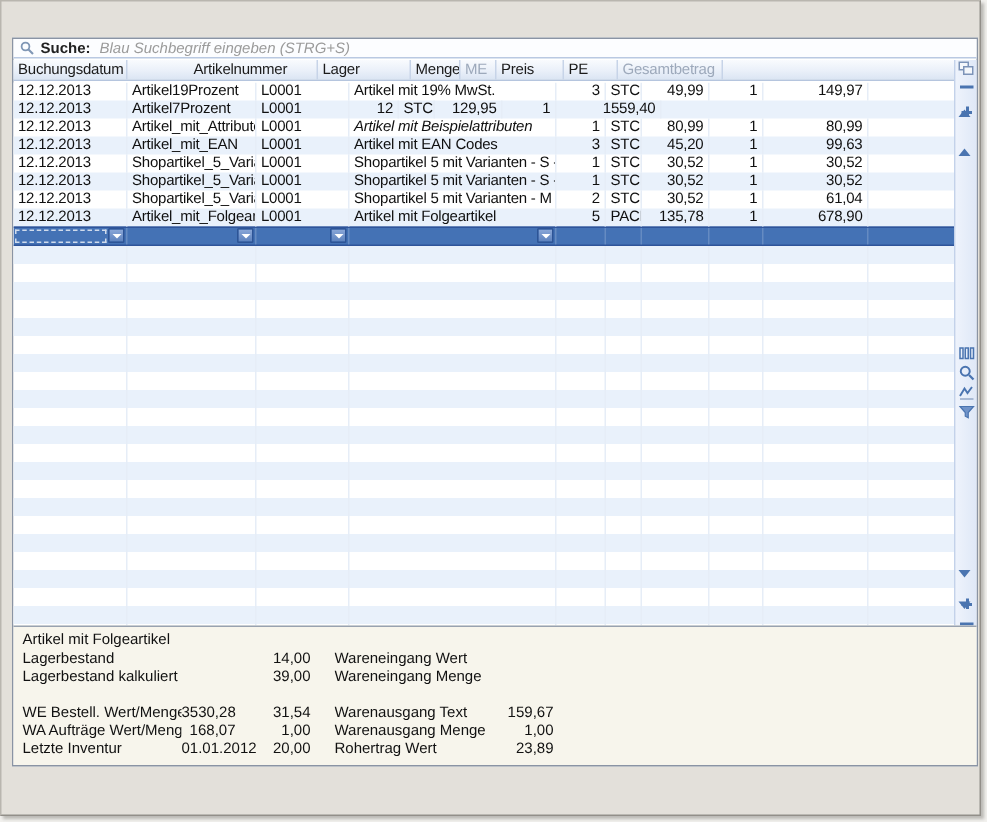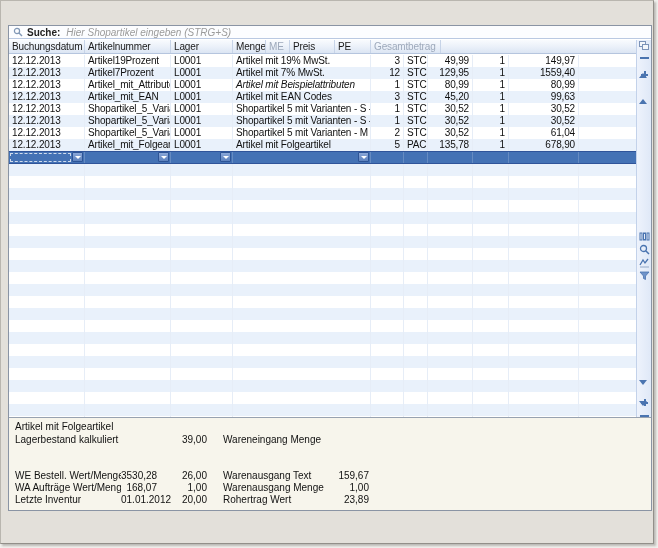--- a/index.html
+++ b/index.html
@@ -151,26 +151,26 @@
 
 
   <div class="panel">
 
     <div class="searchbar">
       <svg width="10" height="10" viewBox="0 0 10 10">
         <circle cx="4" cy="4" r="2.6" fill="none" stroke="#8097b5" stroke-width="1.2"></circle>
         <line x1="6" y1="6" x2="9" y2="9" stroke="#8097b5" stroke-width="1.4"></line>
       </svg>
       <span class="search-label">Suche:</span>
-      <span class="search-placeholder">Hier Shopartikel eingeben (STRG+S)</span>
+      <span class="search-placeholder">Blau Suchbegriff eingeben (STRG+S)</span>
     </div>
 
     <div class="grid-header" id="gridHeader">
         <div class="hcell" style="width: 76px;">Buchungsdatum</div>
-        <div class="hcell" style="width: 86px;">Artikelnummer</div>
+        <div class="hcell" style="width: 86px; margin-left: 41px;">Artikelnummer</div>
         <div class="hcell" style="width: 62px;">Lager</div>
         <div class="hcell" style="width: 33px; text-align: left;">Menge</div>
         <div class="hcell muted" style="width: 24px;">ME</div>
         <div class="hcell" style="width: 45px; text-align: left;">Preis</div>
         <div class="hcell" style="width: 36px; text-align: left;">PE</div>
         <div class="hcell muted" style="width: 70px; text-align: left;">Gesamtbetrag</div>
         <div class="hcell fill"></div>
       </div>
     <div class="grid-body" id="gridBody">
         <div class="row">
@@ -182,21 +182,20 @@
           <div class="cell" style="width: 24px;">STCK</div>
           <div class="cell num" style="width: 45px;">49,99</div>
           <div class="cell num" style="width: 36px;">1</div>
           <div class="cell num" style="width: 70px;">149,97</div>
           <div class="cell fill"></div>
         </div>
         <div class="row tint">
           <div class="cell" style="width: 76px;">12.12.2013</div>
           <div class="cell" style="width: 86px;">Artikel7Prozent</div>
           <div class="cell" style="width: 62px;">L0001</div>
-          <div class="cell" style="width: 138px;">Artikel mit 7% MwSt.</div>
           <div class="cell num" style="width: 33px;">12</div>
           <div class="cell" style="width: 24px;">STCK</div>
           <div class="cell num" style="width: 45px;">129,95</div>
           <div class="cell num" style="width: 36px;">1</div>
           <div class="cell num" style="width: 70px;">1559,40</div>
           <div class="cell fill"></div>
         </div>
         <div class="row">
           <div class="cell" style="width: 76px;">12.12.2013</div>
           <div class="cell" style="width: 86px;">Artikel_mit_Attributen</div>
@@ -592,32 +591,39 @@
 
       <span class="sideicon" style="top:345px"><span class="tri-down"></span></span>
       <span class="sideicon plus-mark" style="top:357px"></span>
       <span class="sideicon bar-bottom" style="top:366px"><span class="tri-down"></span></span>
     </div>
 
     <div class="details">
       <div class="details-title">Artikel mit Folgeartikel</div>
       <div class="dgroup g0" id="detailsG0">
           <div class="drow">
+            <span class="d-label">Lagerbestand</span>
+            <span class="d-v1"></span>
+            <span class="d-v2">14,00</span>
+            <span class="d-label2">Wareneingang Wert</span>
+            <span class="d-v3"></span>
+          </div>
+          <div class="drow">
             <span class="d-label">Lagerbestand kalkuliert</span>
             <span class="d-v1"></span>
             <span class="d-v2">39,00</span>
             <span class="d-label2">Wareneingang Menge</span>
             <span class="d-v3"></span>
           </div>
         </div>
       <div class="dgroup g1" id="detailsG1">
           <div class="drow">
             <span class="d-label">WE Bestell. Wert/Menge</span>
             <span class="d-v1">3530,28</span>
-            <span class="d-v2">26,00</span>
+            <span class="d-v2">31,54</span>
             <span class="d-label2">Warenausgang Text</span>
             <span class="d-v3">159,67</span>
           </div>
           <div class="drow">
             <span class="d-label">WA Aufträge Wert/Menge</span>
             <span class="d-v1">168,07</span>
             <span class="d-v2">1,00</span>
             <span class="d-label2">Warenausgang Menge</span>
             <span class="d-v3">1,00</span>
           </div>

